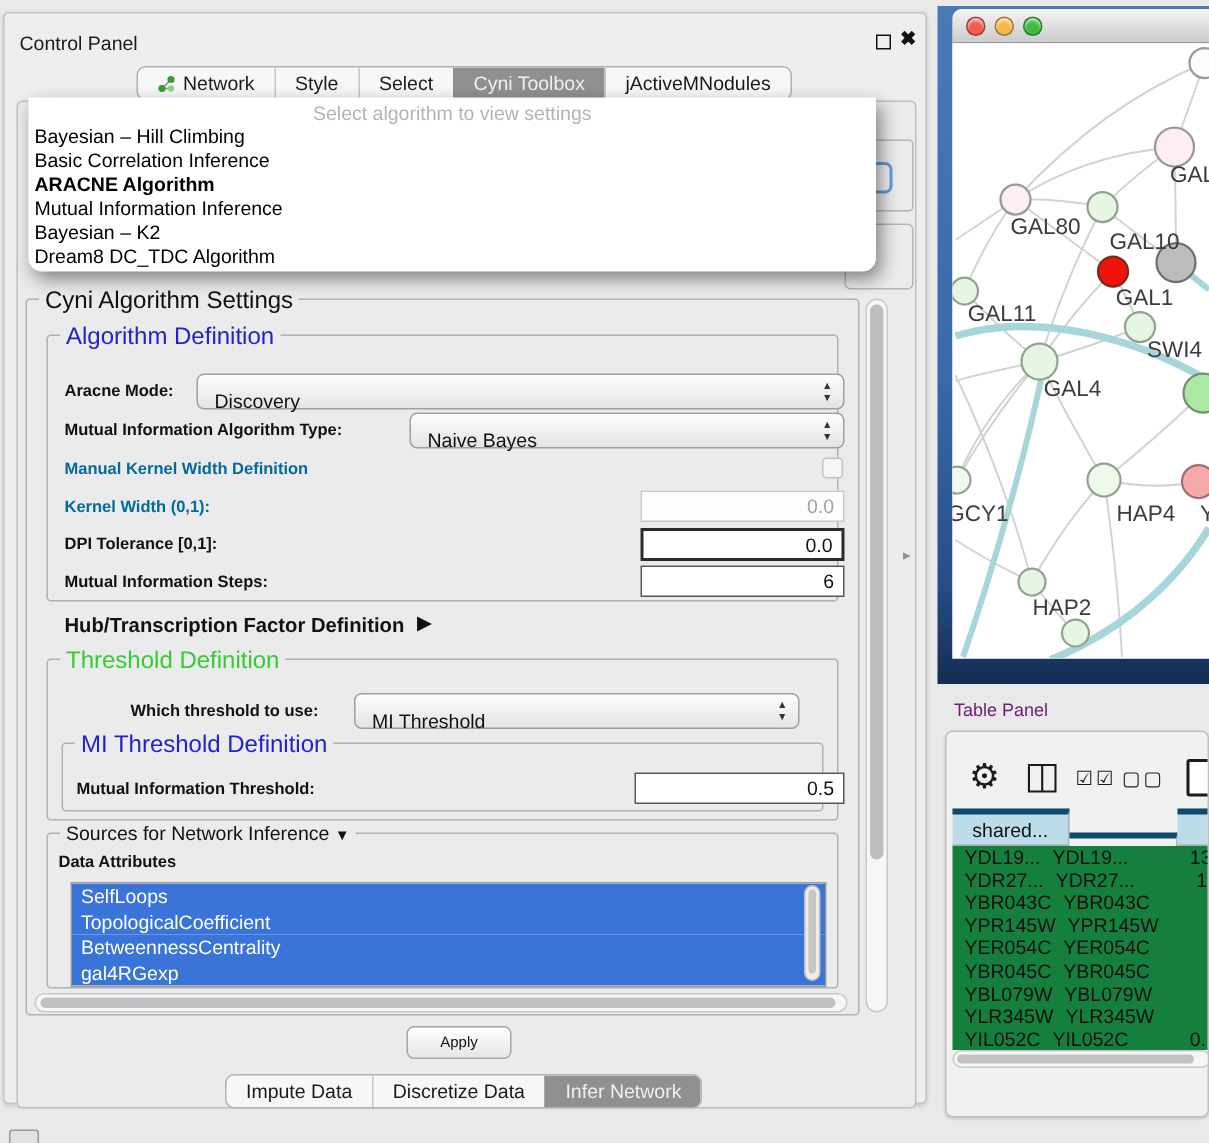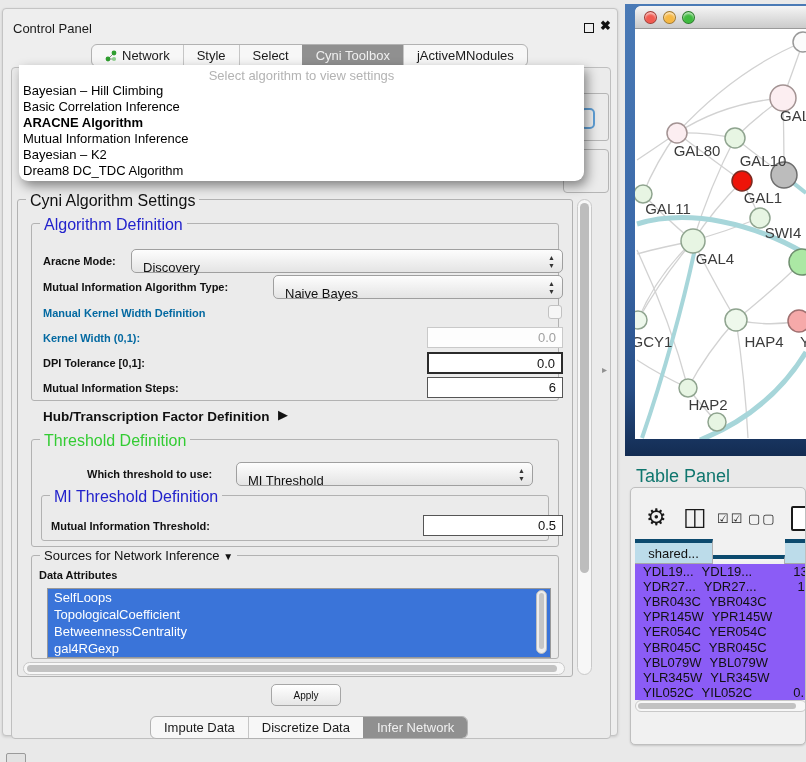--- a/index.html
+++ b/index.html
@@ -76,28 +76,28 @@
   
   .net-frame { left:625px; top:4px; width:181px; height:452px;
                background:linear-gradient(180deg,#4a7ab6 0%,#3a68a8 55%,#274e86 85%,#132c52 100%); }
   .net-win { left:635px; top:6px; width:171px; height:433px; border-radius:6px 0 0 0; overflow:hidden; background:#fff; }
   .net-titlebar { left:0; top:0; width:171px; height:23px;
                   background:linear-gradient(#f5f5f5,#cbcbcb); border-bottom:1px solid #9a9a9a; border-radius:6px 0 0 0; }
   .light { width:13px; height:13px; border-radius:50%; top:5px; border:1px solid rgba(0,0,0,.35);
            box-shadow:inset 0 2px 2px rgba(255,255,255,.6); }
 
   
-  .tp-label { left:636px; top:466px; font-size:18px; color:#0f766e; }
+  .tp-label { left:636px; top:466px; font-size:12px; color:#701a75; }
   .twindow { left:630px; top:487px; width:176px; height:258px; background:#f1f1f1;
              border:1px solid #bfbfbf; border-radius:5px; overflow:hidden; box-shadow:0 1px 2px rgba(0,0,0,.15); }
   .ticon { color:#1a1a1a; }
   .doc-icon { left:160px; top:18px; width:24px; height:25px; border:2px solid #1a1a1a; border-radius:2px; background:#fff; }
   .thead-cell { top:51px; height:25px; border-top:4px solid #0c4a6e; border-bottom:1px solid #a8a8a8;
                 border-right:1px solid #b0b0b0; font-size:13px; display:flex; align-items:center; justify-content:center; }
-  .trows { left:4px; top:76px; width:172px; height:136px; background:#8b5cf6; overflow:hidden; }
+  .trows { left:4px; top:76px; width:172px; height:136px; background:#15803d; overflow:hidden; }
   .trow { display:flex; height:15.1px; font-size:13px; align-items:center; }
   .trow .c1 { width:78px; padding-left:8px; }
   .trow .c2 { width:72px; padding-left:8px; }
   .trow .c3 { width:40px; padding-left:6px;margin-left:35px; }
 
   .mini-btn { left:6px; top:753px; width:20px; height:14px; border:1.5px solid #9a9a9a; border-radius:2px; background:#e2e2e2; }
 </style>
 </head>
 <body>
 

